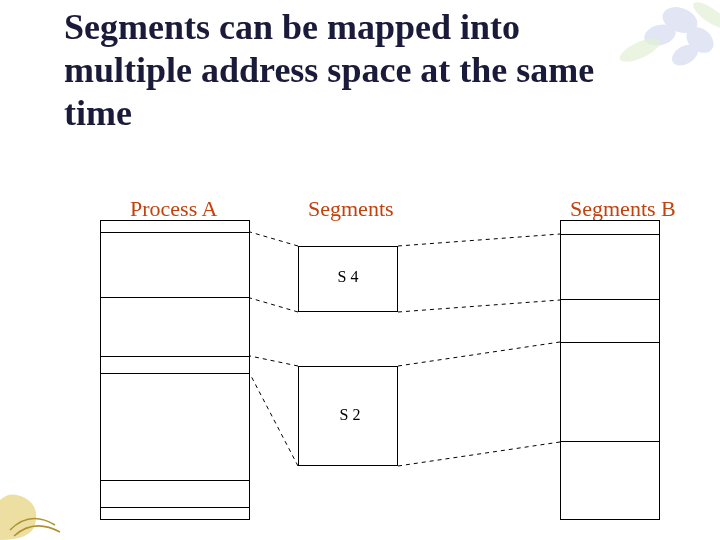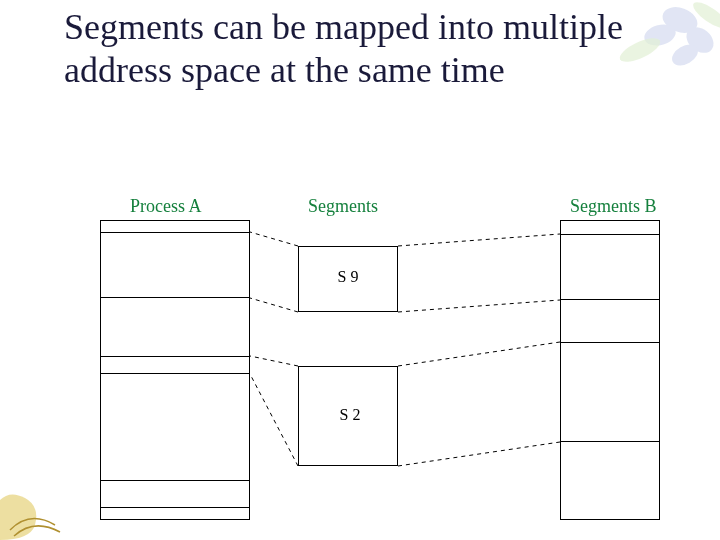--- a/index.html
+++ b/index.html
@@ -22,25 +22,26 @@
     pointer-events: none;
   }
   .title {
     position: absolute;
     left: 64px;
     top: 6px;
     width: 560px;
     font-size: 36px;
     line-height: 1.2;
     color: #1a1a3a;
+    font-weight: bold;
   }
   .label {
     position: absolute;
-    font-size: 18px;
-    color: #15803d;
+    font-size: 22px;
+    color: #c2410c;
   }
   .box {
     position: absolute;
     border: 1px solid #000;
     background: #fff;
     box-sizing: border-box;
   }
   .segLabel {
     font-size: 16px;
     text-align: center;
@@ -83,21 +84,21 @@
 <div class="label" style="left:130px; top:196px;">Process A</div>
 <div class="label" style="left:308px; top:196px;">Segments</div>
 <div class="label" style="left:570px; top:196px;">Segments B</div>
 
 <div class="box" style="left:100px; top:220px; width:150px; height:300px;"></div>
 <div class="box" style="left:100px; top:232px; width:150px; height:66px;"></div>
 <div class="box" style="left:100px; top:356px; width:150px; height:18px;"></div>
 <div class="box" style="left:100px; top:480px; width:150px; height:28px;"></div>
 
 <div class="box" style="left:298px; top:246px; width:100px; height:66px;"></div>
-<div class="segLabel" style="position:absolute; left:298px; top:268px; width:100px;">S 9</div>
+<div class="segLabel" style="position:absolute; left:298px; top:268px; width:100px;">S 4</div>
 
 <div class="box" style="left:298px; top:366px; width:100px; height:100px;"></div>
 <div class="segLabel" style="position:absolute; left:298px; top:406px; width:104px;">S 2</div>
 
 <div class="box" style="left:560px; top:220px; width:100px; height:300px;"></div>
 <div class="box" style="left:560px; top:234px; width:100px; height:66px;"></div>
 <div class="box" style="left:560px; top:342px; width:100px; height:100px;"></div>
 
 <svg class="lines">
 

